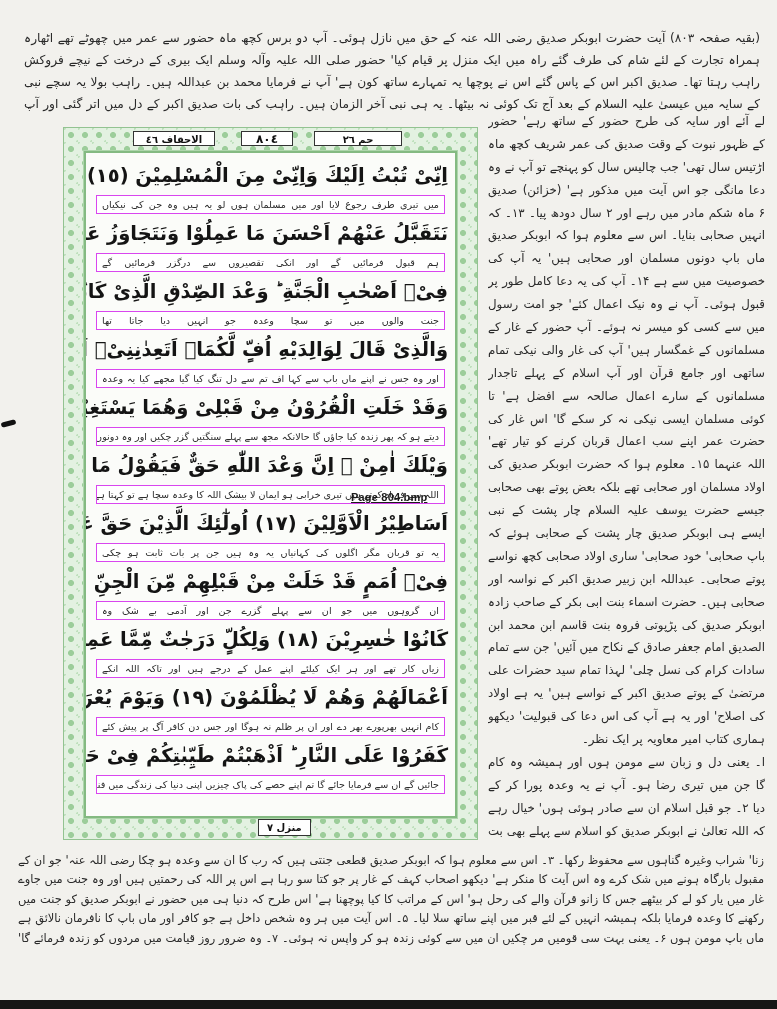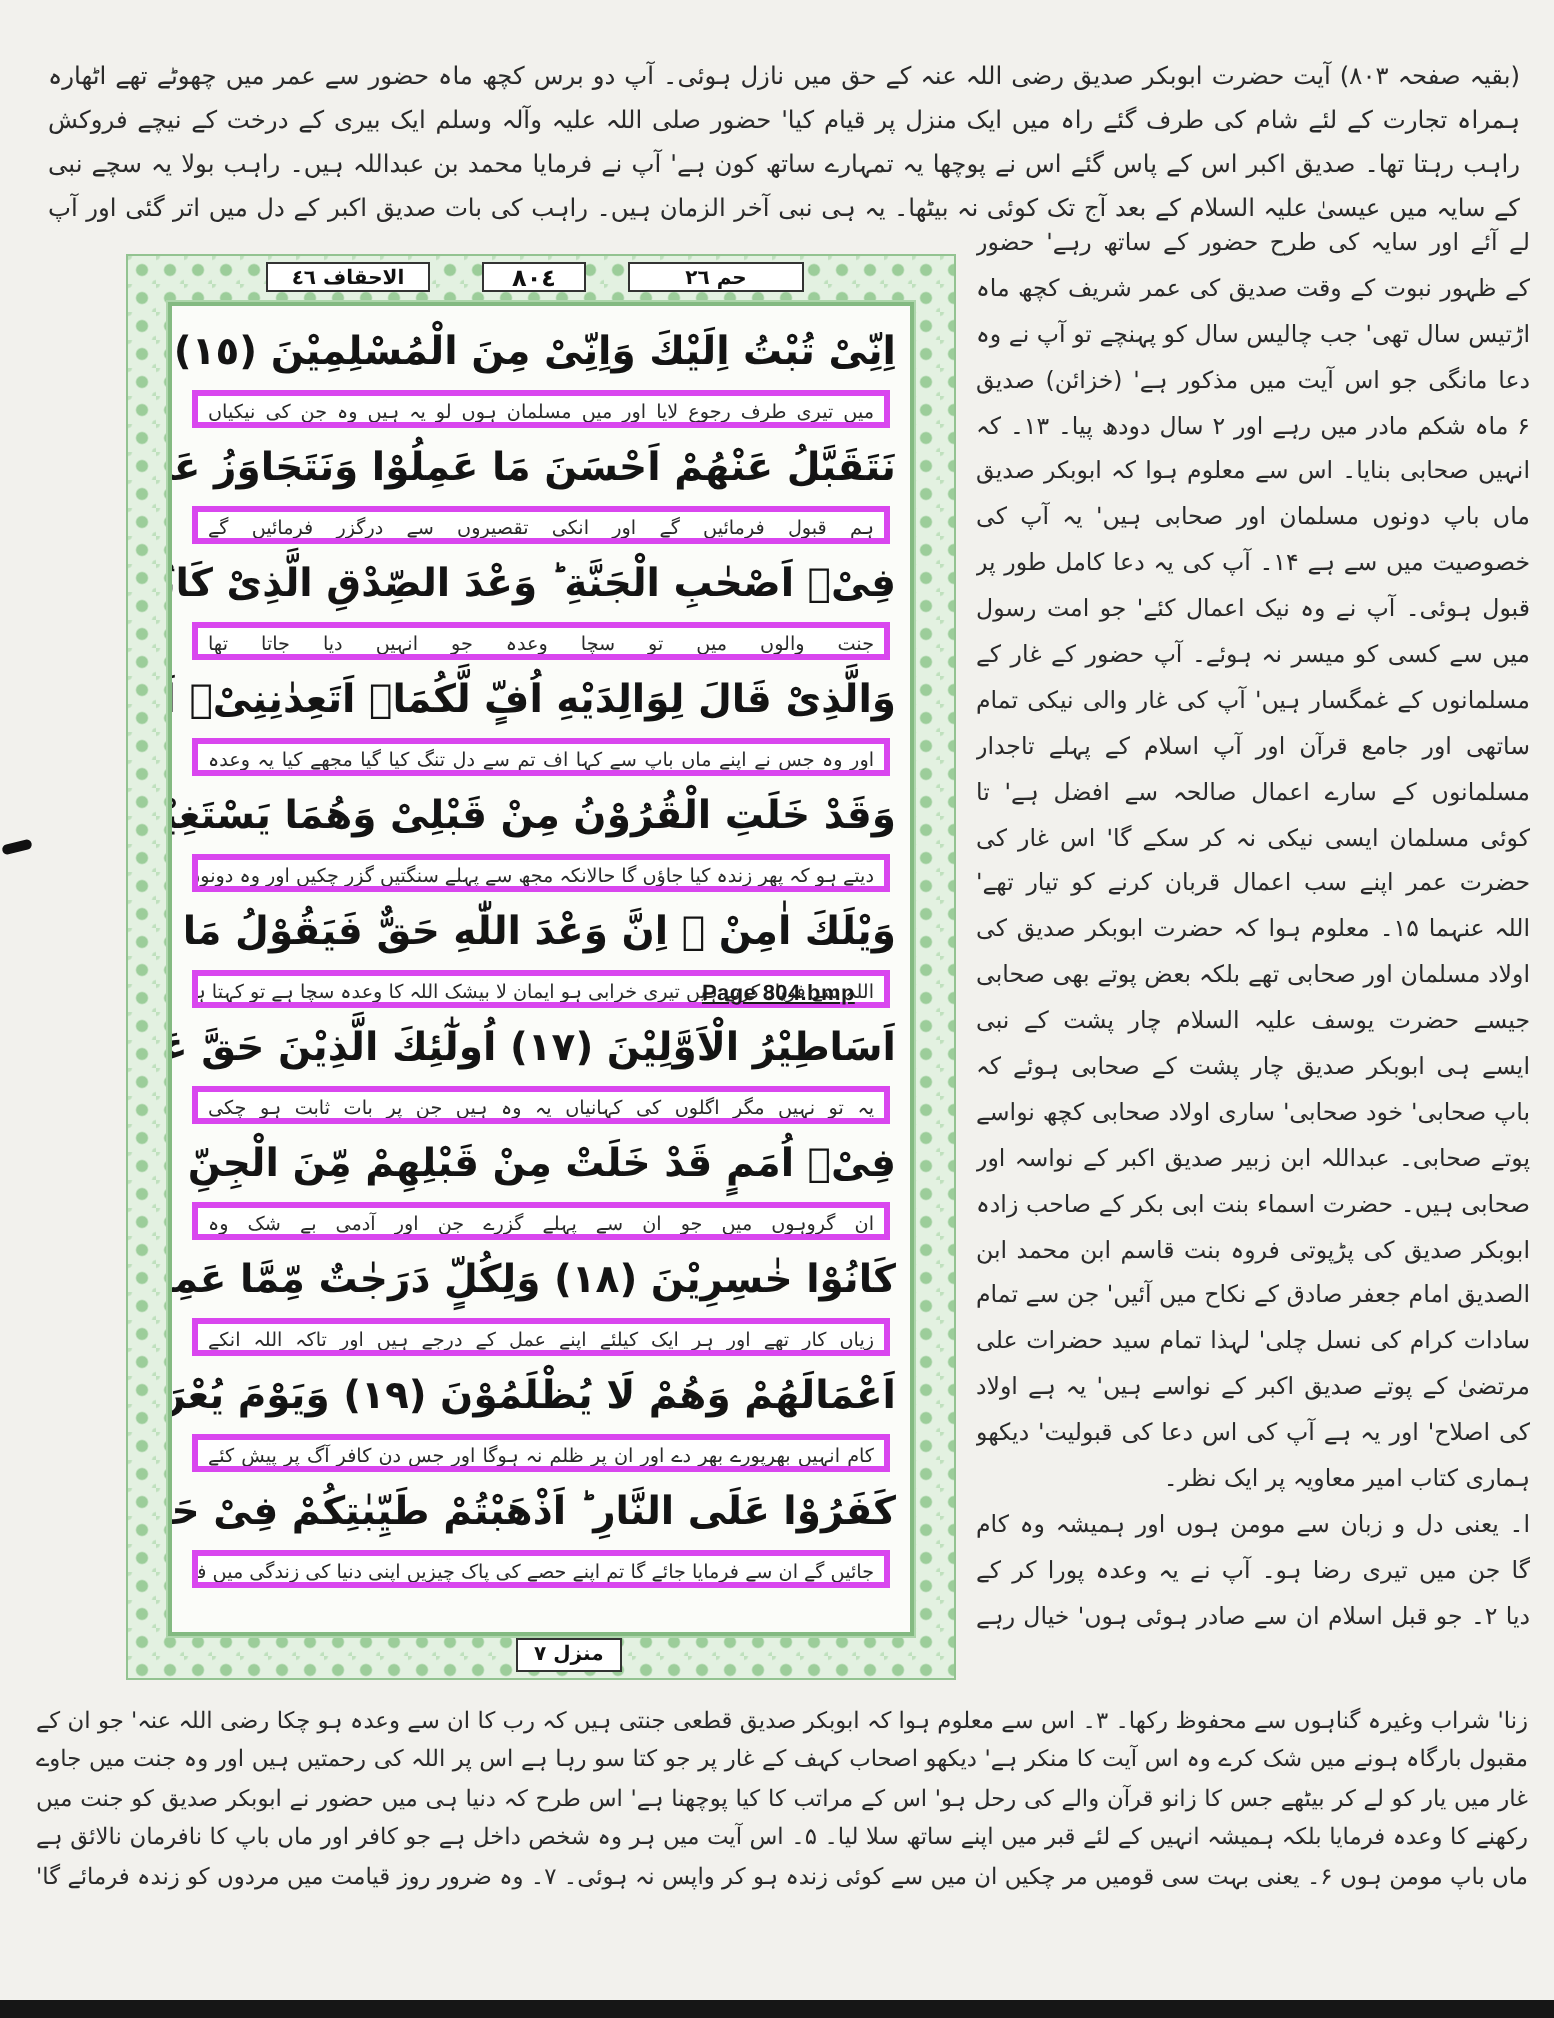--- a/index.html
+++ b/index.html
@@ -53,21 +53,21 @@
   .quran-inner .row-arabic{
     height:39px;line-height:39px;
     font-size:19.5px;font-weight:bold;
     direction:rtl;text-align:justify;text-align-last:justify;
     padding:0 7px;overflow:hidden;color:#141414;
     white-space:nowrap;
   }
   .quran-inner .row-urdu{
     box-sizing:border-box;
     height:19px;line-height:17px;
-    margin:0 10px;border:3px solid #d946ef;background:#fff;
+    margin:0 10px;border:1px solid #d946ef;background:#fff;
     font-size:9.6px;
     direction:rtl;text-align:justify;text-align-last:justify;
     padding:0 5px;overflow:hidden;color:#2a2a2a;
     white-space:nowrap;
   }
   
   .hdr-box{
     position:absolute;top:3px;height:15px;line-height:15px;
     background:#fff;border:1px solid #333;
     font-size:10px;font-weight:bold;color:#111;
@@ -120,21 +120,21 @@
       <div class="row-urdu">ہم قبول فرمائیں گے اور انکی تقصیروں سے درگزر فرمائیں گے</div>
       <div class="row-arabic">فِیْۤ اَصْحٰبِ الْجَنَّةِ ؕ وَعْدَ الصِّدْقِ الَّذِیْ كَانُوْا یُوْعَدُوْنَ (١٦)</div>
       <div class="row-urdu">جنت والوں میں تو سچا وعدہ جو انہیں دیا جاتا تھا</div>
       <div class="row-arabic">وَالَّذِیْ قَالَ لِوَالِدَیْهِ اُفٍّ لَّكُمَاۤ اَتَعِدٰنِنِیْۤ اَنْ اُخْرَجَ</div>
       <div class="row-urdu">اور وہ جس نے اپنے ماں باپ سے کہا اف تم سے دل تنگ کیا گیا مجھے کیا یہ وعدہ</div>
       <div class="row-arabic">وَقَدْ خَلَتِ الْقُرُوْنُ مِنْ قَبْلِیْ وَهُمَا یَسْتَغِیْثٰنِ اللّٰهَ</div>
       <div class="row-urdu">دیتے ہو کہ پھر زندہ کیا جاؤں گا حالانکہ مجھ سے پہلے سنگتیں گزر چکیں اور وہ دونوں</div>
       <div class="row-arabic">وَیْلَكَ اٰمِنْ ۖ اِنَّ وَعْدَ اللّٰهِ حَقٌّ فَیَقُوْلُ مَا هٰذَاۤ اِلَّاۤ</div>
       <div class="row-urdu">اللہ سے فریاد کرتے ہیں تیری خرابی ہو ایمان لا بیشک اللہ کا وعدہ سچا ہے تو کہتا ہے</div>
       <div class="row-arabic">اَسَاطِیْرُ الْاَوَّلِیْنَ (١٧) اُولٰٓئِكَ الَّذِیْنَ حَقَّ عَلَیْهِمُ الْقَوْلُ</div>
-      <div class="row-urdu">یہ تو نہیں مگر اگلوں کی کہانیاں یہ وہ ہیں جن پر بات ثابت ہو چکی</div>
+      <div class="row-urdu">یہ تو قربان مگر اگلوں کی کہانیاں یہ وہ ہیں جن پر بات ثابت ہو چکی</div>
       <div class="row-arabic">فِیْۤ اُمَمٍ قَدْ خَلَتْ مِنْ قَبْلِهِمْ مِّنَ الْجِنِّ وَالْاِنْسِ ؕ اِنَّهُمْ</div>
       <div class="row-urdu">ان گروہوں میں جو ان سے پہلے گزرے جن اور آدمی بے شک وہ</div>
       <div class="row-arabic">كَانُوْا خٰسِرِیْنَ (١٨) وَلِكُلٍّ دَرَجٰتٌ مِّمَّا عَمِلُوْا ۚ وَلِیُوَفِّیَهُمْ</div>
       <div class="row-urdu">زیاں کار تھے اور ہر ایک کیلئے اپنے عمل کے درجے ہیں اور تاکہ اللہ انکے</div>
       <div class="row-arabic">اَعْمَالَهُمْ وَهُمْ لَا یُظْلَمُوْنَ (١٩) وَیَوْمَ یُعْرَضُ الَّذِیْنَ</div>
       <div class="row-urdu">کام انہیں بھرپورے بھر دے اور ان پر ظلم نہ ہوگا اور جس دن کافر آگ پر پیش کئے</div>
       <div class="row-arabic">كَفَرُوْا عَلَى النَّارِ ؕ اَذْهَبْتُمْ طَیِّبٰتِكُمْ فِیْ حَیَاتِكُمُ الدُّنْیَا</div>
       <div class="row-urdu">جائیں گے ان سے فرمایا جائے گا تم اپنے حصے کی پاک چیزیں اپنی دنیا کی زندگی میں فنا کر چکے</div>
     </div>
 
@@ -167,20 +167,21 @@
     <div class="line">صحابی ہیں۔ حضرت اسماء بنت ابی بکر کے صاحب زادہ ہیں'</div>
     <div class="line">ابوبکر صدیق کی پڑپوتی فروہ بنت قاسم ابن محمد ابن ابی بکر</div>
     <div class="line">الصدیق امام جعفر صادق کے نکاح میں آئیں' جن سے تمام</div>
     <div class="line">سادات کرام کی نسل چلی' لہذا تمام سید حضرات علی</div>
     <div class="line">مرتضیٰ کے پوتے صدیق اکبر کے نواسے ہیں' یہ ہے اولاد</div>
     <div class="line">کی اصلاح' اور یہ ہے آپ کی اس دعا کی قبولیت' دیکھو</div>
     <div class="line row-short">ہماری کتاب امیر معاویہ پر ایک نظر۔</div>
     <div class="line">ا۔ یعنی دل و زبان سے مومن ہوں اور ہمیشہ وہ کام کروں</div>
     <div class="line">گا جن میں تیری رضا ہو۔ آپ نے یہ وعدہ پورا کر کے دکھا</div>
     <div class="line">دیا ۲۔ جو قبل اسلام ان سے صادر ہوئی ہوں' خیال رہے</div>
+    <div class="line">کہ اللہ تعالیٰ نے ابوبکر صدیق کو اسلام سے پہلے بھی بت</div>
   </div>
 
 <div class="bottom-note urdu-lines">
 
 <div class="line">زنا' شراب وغیرہ گناہوں سے محفوظ رکھا۔ ۳۔ اس سے معلوم ہوا کہ ابوبکر صدیق قطعی جنتی ہیں کہ رب کا ان سے وعدہ ہو چکا رضی اللہ عنہ' جو ان کے ایمان و تقویٰ</div>
     <div class="line">مقبول بارگاہ ہونے میں شک کرے وہ اس آیت کا منکر ہے' دیکھو اصحاب کہف کے غار پر جو کتا سو رہا ہے اس پر اللہ کی رحمتیں ہیں اور وہ جنت میں جاوے گا تو جو مومن</div>
     <div class="line">غار میں یار کو لے کر بیٹھے جس کا زانو قرآن والے کی رحل ہو' اس کے مراتب کا کیا پوچھنا ہے' اس طرح کہ دنیا ہی میں حضور نے ابوبکر صدیق کو جنت میں اپنے ساتھ</div>
     <div class="line">رکھنے کا وعدہ فرمایا بلکہ ہمیشہ انہیں کے لئے قبر میں اپنے ساتھ سلا لیا۔ ۵۔ اس آیت میں ہر وہ شخص داخل ہے جو کافر اور ماں باپ کا نافرمان نالائق ہے اور اس کے</div>
     <div class="line">ماں باپ مومن ہوں ۶۔ یعنی بہت سی قومیں مر چکیں ان میں سے کوئی زندہ ہو کر واپس نہ ہوئی۔ ۷۔ وہ ضرور روز قیامت میں مردوں کو زندہ فرمائے گا' اس سے معلوم ہوا کہ</div>
   </div>

